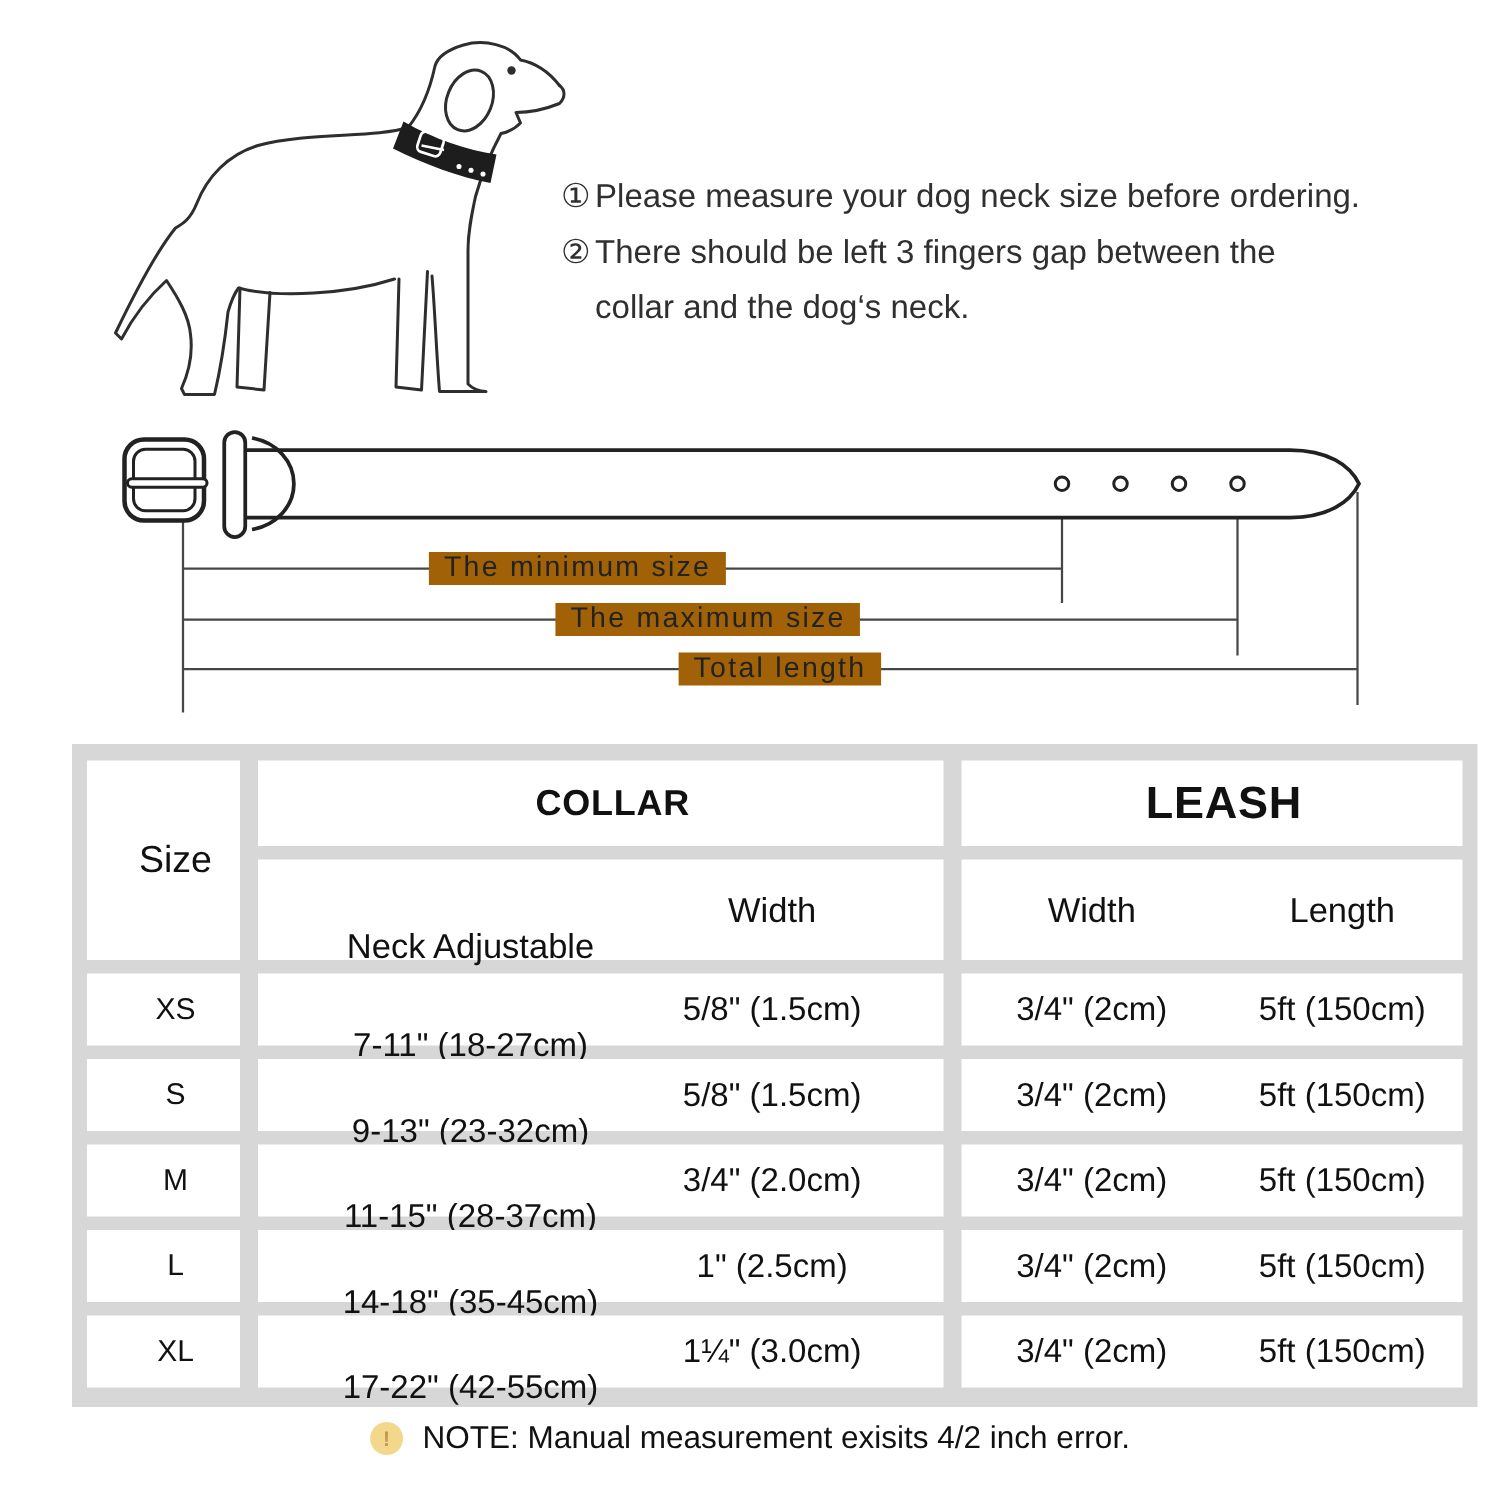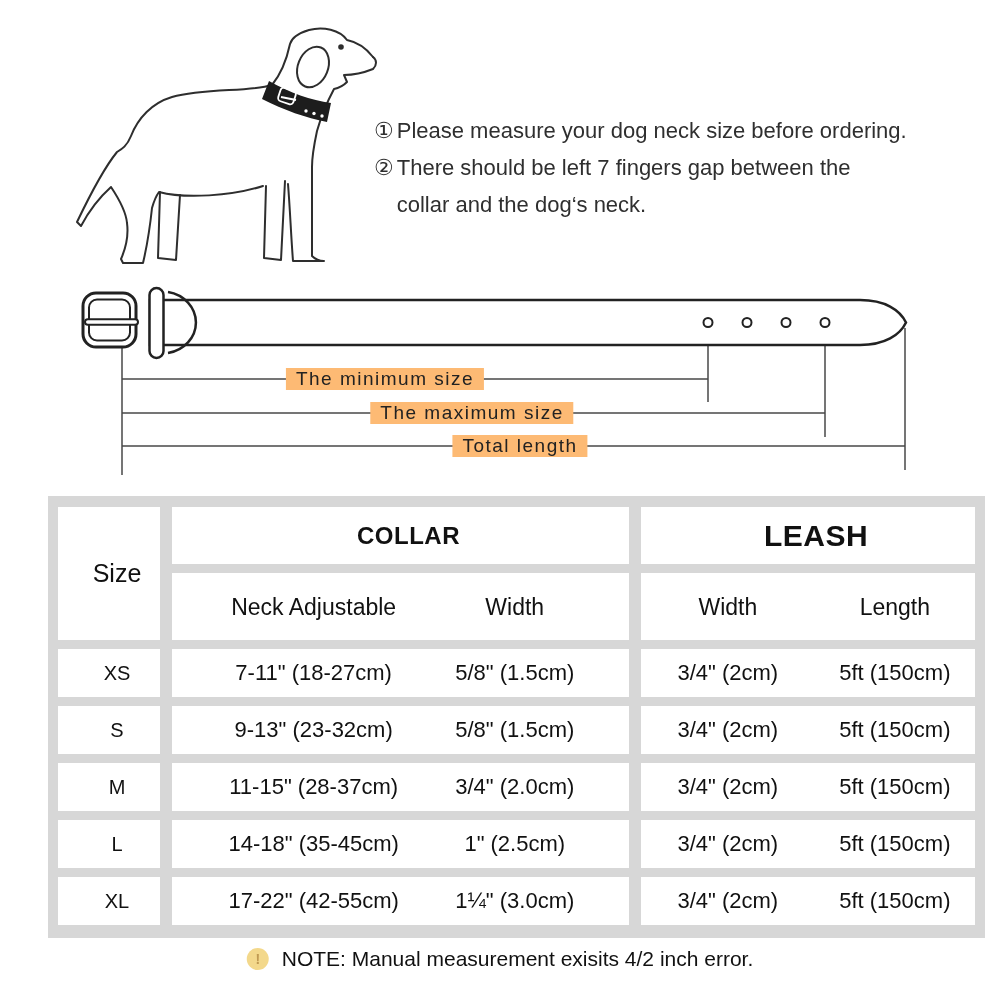--- a/index.html
+++ b/index.html
@@ -18,21 +18,21 @@
   
   .instructions { position:absolute; left:374px; top:112px; width:600px; }
   .instr-item { display:flex; align-items:flex-start; font-size:22px; line-height:37px; color:#2f2f2f; }
   .instr-num { font-size:22px; line-height:37px; margin-right:3px; flex:0 0 auto; }
 
   
   .collar-svg { position:absolute; left:0; top:280px; }
   .measure-label {
     position:absolute;
     transform:translate(-50%,-50%);
-    background:#fdba74;
+    background:#a16207;
     padding:0 10px;
     font-size:19px;
     letter-spacing:1.5px;
     color:#222;
     white-space:nowrap;
   }
   .label-min   { left:385px; top:379px; }
   .label-max   { left:472px; top:413px; }
   .label-total { left:520px; top:446px; }
 
@@ -55,21 +55,21 @@
     padding-left:16px;
   }
   .cell-size-hdr  { grid-column:1; grid-row:1 / span 2; font-size:25px; }
   .cell-collar-hdr{ grid-column:2; grid-row:1; font-weight:bold; font-size:24px; letter-spacing:0.5px; }
   .cell-leash-hdr { grid-column:3; grid-row:1; font-weight:bold; font-size:30px; letter-spacing:0.5px; }
   .cell-collar-sub{ grid-column:2; grid-row:2; font-size:23px; }
   .cell-leash-sub { grid-column:3; grid-row:2; font-size:23px; }
   .trow { display:contents; }
   .cell-size-val { font-size:20px; }
   .pos { position:absolute; top:50%; transform:translate(-50%,-50%); white-space:nowrap; }
-  .collar-a { left:31%; }
+  .collar-a { left:31%;margin-top:24px; }
   .collar-b { left:75%; }
   .leash-a  { left:26%; }
   .leash-b  { left:76%; }
 
   
   .note {
     position:absolute; top:947px; left:50%; transform:translateX(-50%);
     display:flex; align-items:center; gap:13px; white-space:nowrap;
   }
   .note-icon {
@@ -141,21 +141,21 @@
 <div class="instructions">
   <div class="instr-item">
     <span class="instr-num">①</span>
     <div>
       <div>Please measure your dog neck size before ordering.</div>
     </div>
   </div>
   <div class="instr-item">
     <span class="instr-num">②</span>
     <div>
-      <div>There should be left 7 fingers gap between the</div>
+      <div>There should be left 3 fingers gap between the</div>
       <div>collar and the dog‘s neck.</div>
     </div>
   </div>
 </div>
 
 <svg class="collar-svg" width="1000" height="200" viewBox="0 0 1000 200">
 
   <g stroke="#474747" stroke-width="1.5" fill="none">
     <line x1="122" y1="67" x2="122" y2="195"></line>
     <line x1="708" y1="65" x2="708" y2="122"></line>

